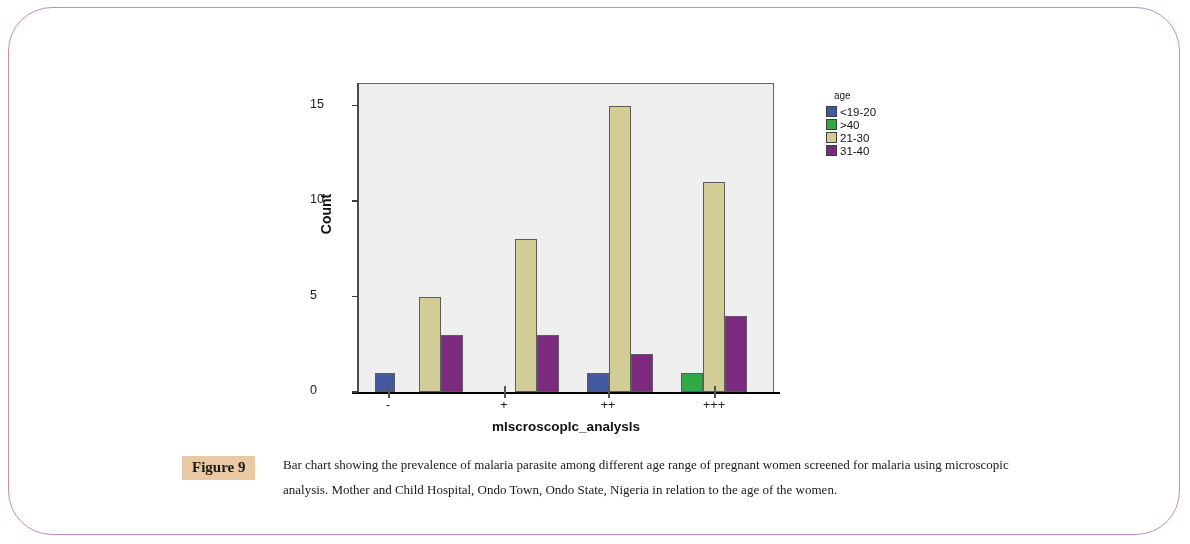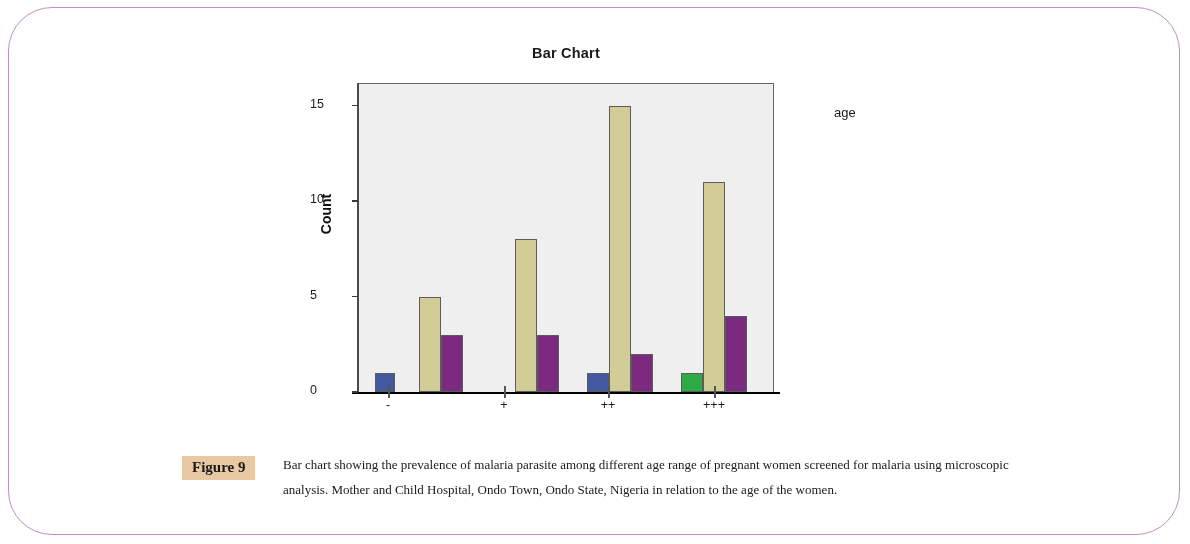--- a/index.html
+++ b/index.html
@@ -151,25 +151,24 @@
     color: #111111;
   }
 
   
   #legend {
     position: absolute;
     left: 826px;
     top: 90px;
   }
   #legend-title {
-    font-size: 13px;
+    font-size: 10px;
     color: #1a1a1a;
     margin-left: 8px;
     margin-bottom: 4px;
-    margin-top: 15px;
   }
   .legend-row {
     display: flex;
     align-items: center;
     height: 13px;
   }
   .legend-swatch {
     width: 11px;
     height: 11px;
     box-sizing: border-box;
@@ -212,21 +211,20 @@
     color: #1a1a1a;
   }
 </style>
 </head>
 <body>
 
 <div id="page-frame"></div>
 
 <div id="figure-area">
 
-  <div id="chart-title">Bar Chart</div>
 
   <div id="plot-frame">
     <div id="plot-inner">
         <div class="bar" style="left: 16px; width: 20px; height: 19.0741px; background: rgb(66, 89, 159);"></div>
         <div class="bar" style="left: 60px; width: 22px; height: 95.3704px; background: rgb(210, 205, 151);"></div>
         <div class="bar" style="left: 82px; width: 22px; height: 57.2222px; background: rgb(123, 42, 128);"></div>
         <div class="bar" style="left: 156px; width: 22px; height: 152.593px; background: rgb(210, 205, 151);"></div>
         <div class="bar" style="left: 178px; width: 22px; height: 57.2222px; background: rgb(123, 42, 128);"></div>
         <div class="bar" style="left: 228px; width: 22px; height: 19.0741px; background: rgb(66, 89, 159);"></div>
         <div class="bar" style="left: 250px; width: 22px; height: 286.111px; background: rgb(210, 205, 151);"></div>
@@ -255,23 +253,42 @@
   <div id="x-ticks">
       <div class="x-tick-mark" style="left: 388px;"></div>
       <div class="x-tick-label" style="left: 388px;">-</div>
       <div class="x-tick-mark" style="left: 504px;"></div>
       <div class="x-tick-label" style="left: 504px;">+</div>
       <div class="x-tick-mark" style="left: 608px;"></div>
       <div class="x-tick-label" style="left: 608px;">++</div>
       <div class="x-tick-mark" style="left: 714px;"></div>
       <div class="x-tick-label" style="left: 714px;">+++</div>
     </div>
+  <div id="x-axis-title">mlscroscoplc_analysls</div>
 
   <div id="legend">
     <div id="legend-title">age</div>
+    <div id="legend-rows">
+        <div class="legend-row">
+          <span class="legend-swatch" style="background: rgb(66, 89, 159);"></span>
+          <span class="legend-label">&lt;19-20</span>
+        </div>
+        <div class="legend-row">
+          <span class="legend-swatch" style="background: rgb(46, 171, 68);"></span>
+          <span class="legend-label">&gt;40</span>
+        </div>
+        <div class="legend-row">
+          <span class="legend-swatch" style="background: rgb(210, 205, 151);"></span>
+          <span class="legend-label">21-30</span>
+        </div>
+        <div class="legend-row">
+          <span class="legend-swatch" style="background: rgb(123, 42, 128);"></span>
+          <span class="legend-label">31-40</span>
+        </div>
+      </div>
   </div>
 
 </div>
 
 <div id="caption-block">
   <span id="figure-badge">Figure 9</span>
   <div id="caption-text">Bar chart showing the prevalence of malaria parasite among different age range of pregnant women screened for malaria using microscopic analysis. Mother and Child Hospital, Ondo Town, Ondo State, Nigeria in relation to the age of the women.</div>
 </div>
 
 </body></html>

